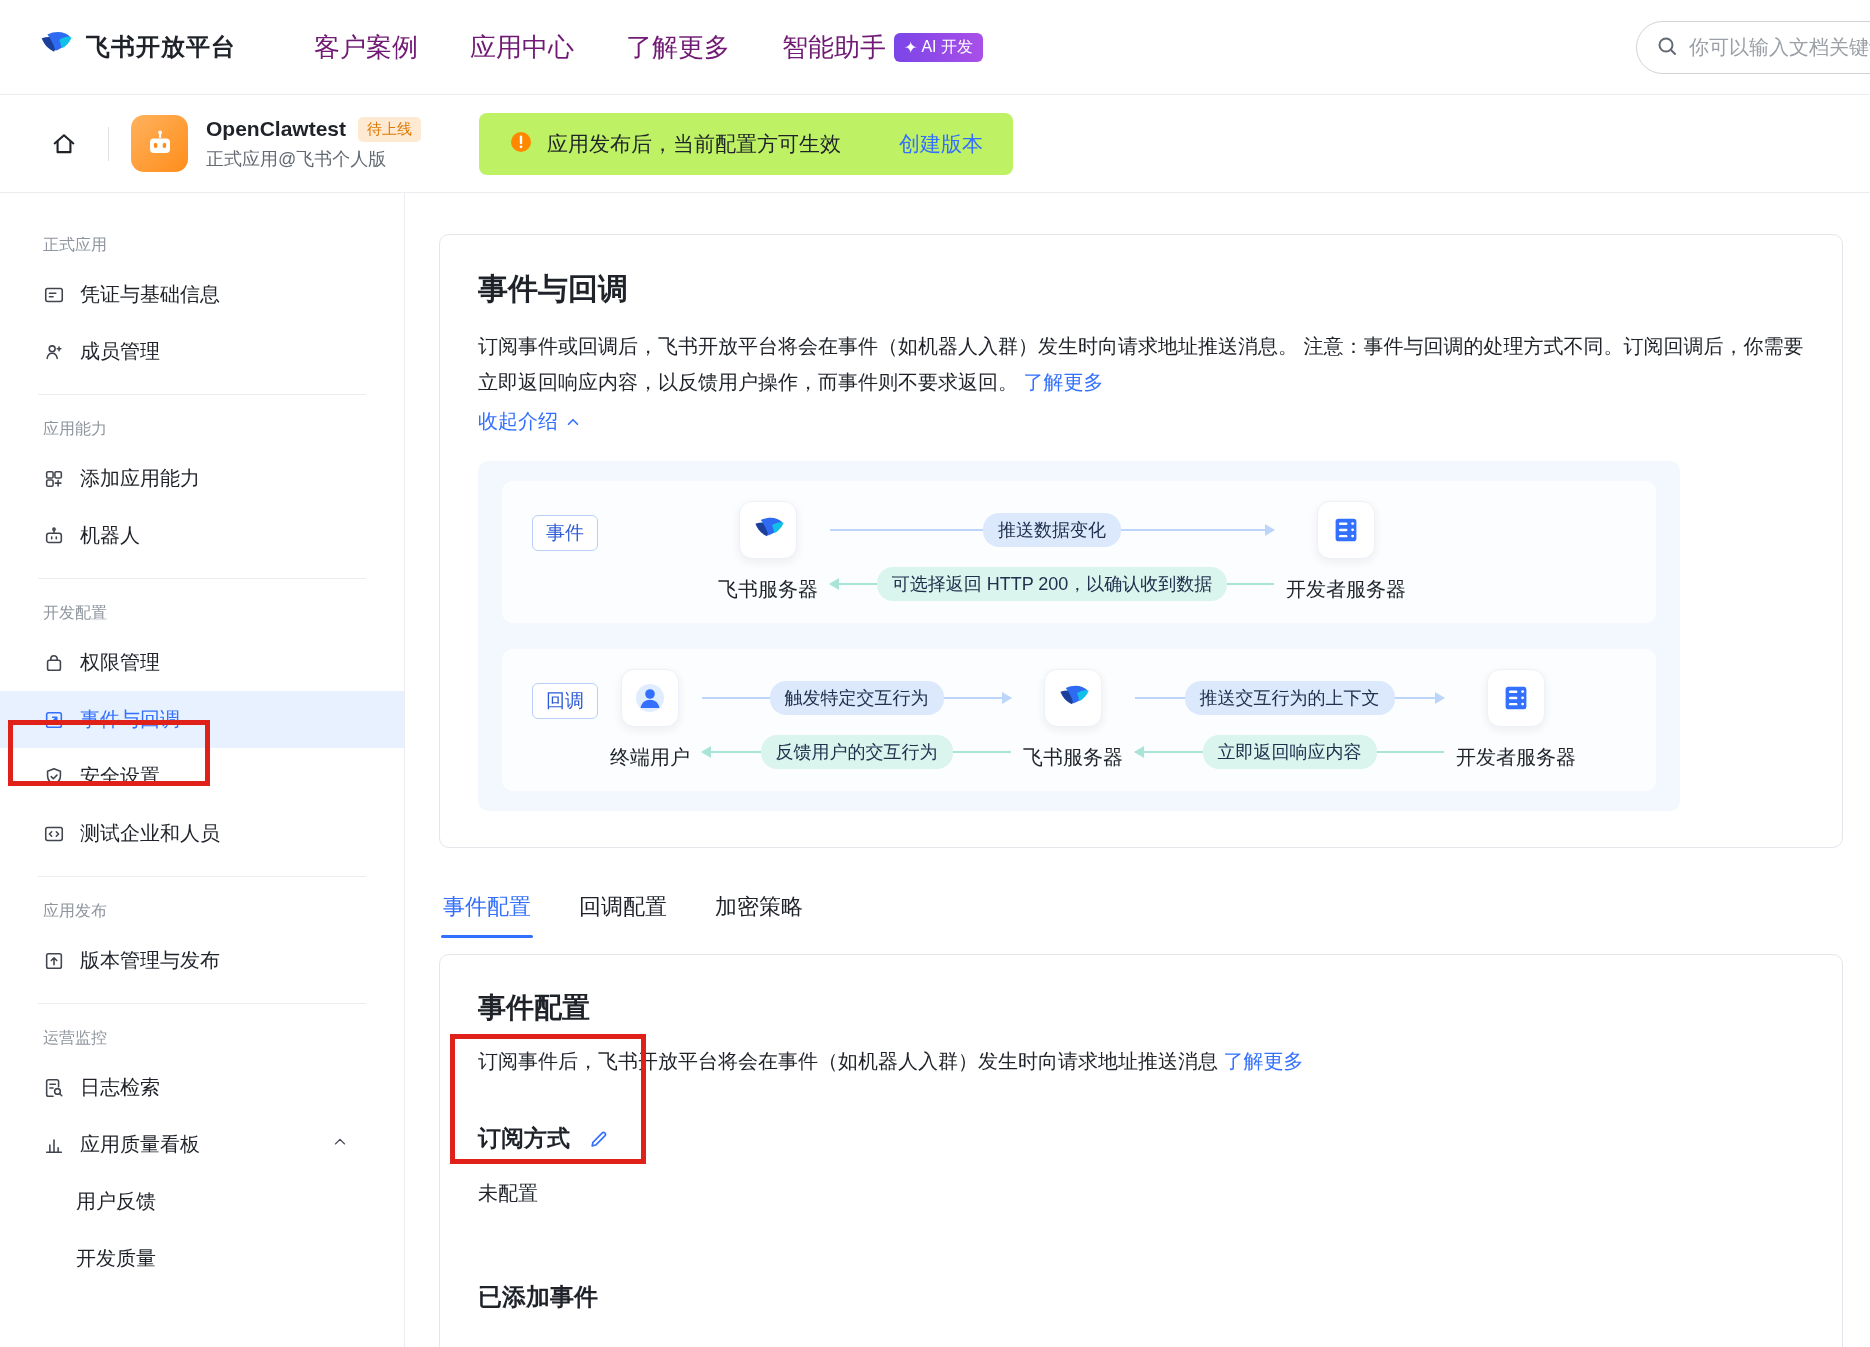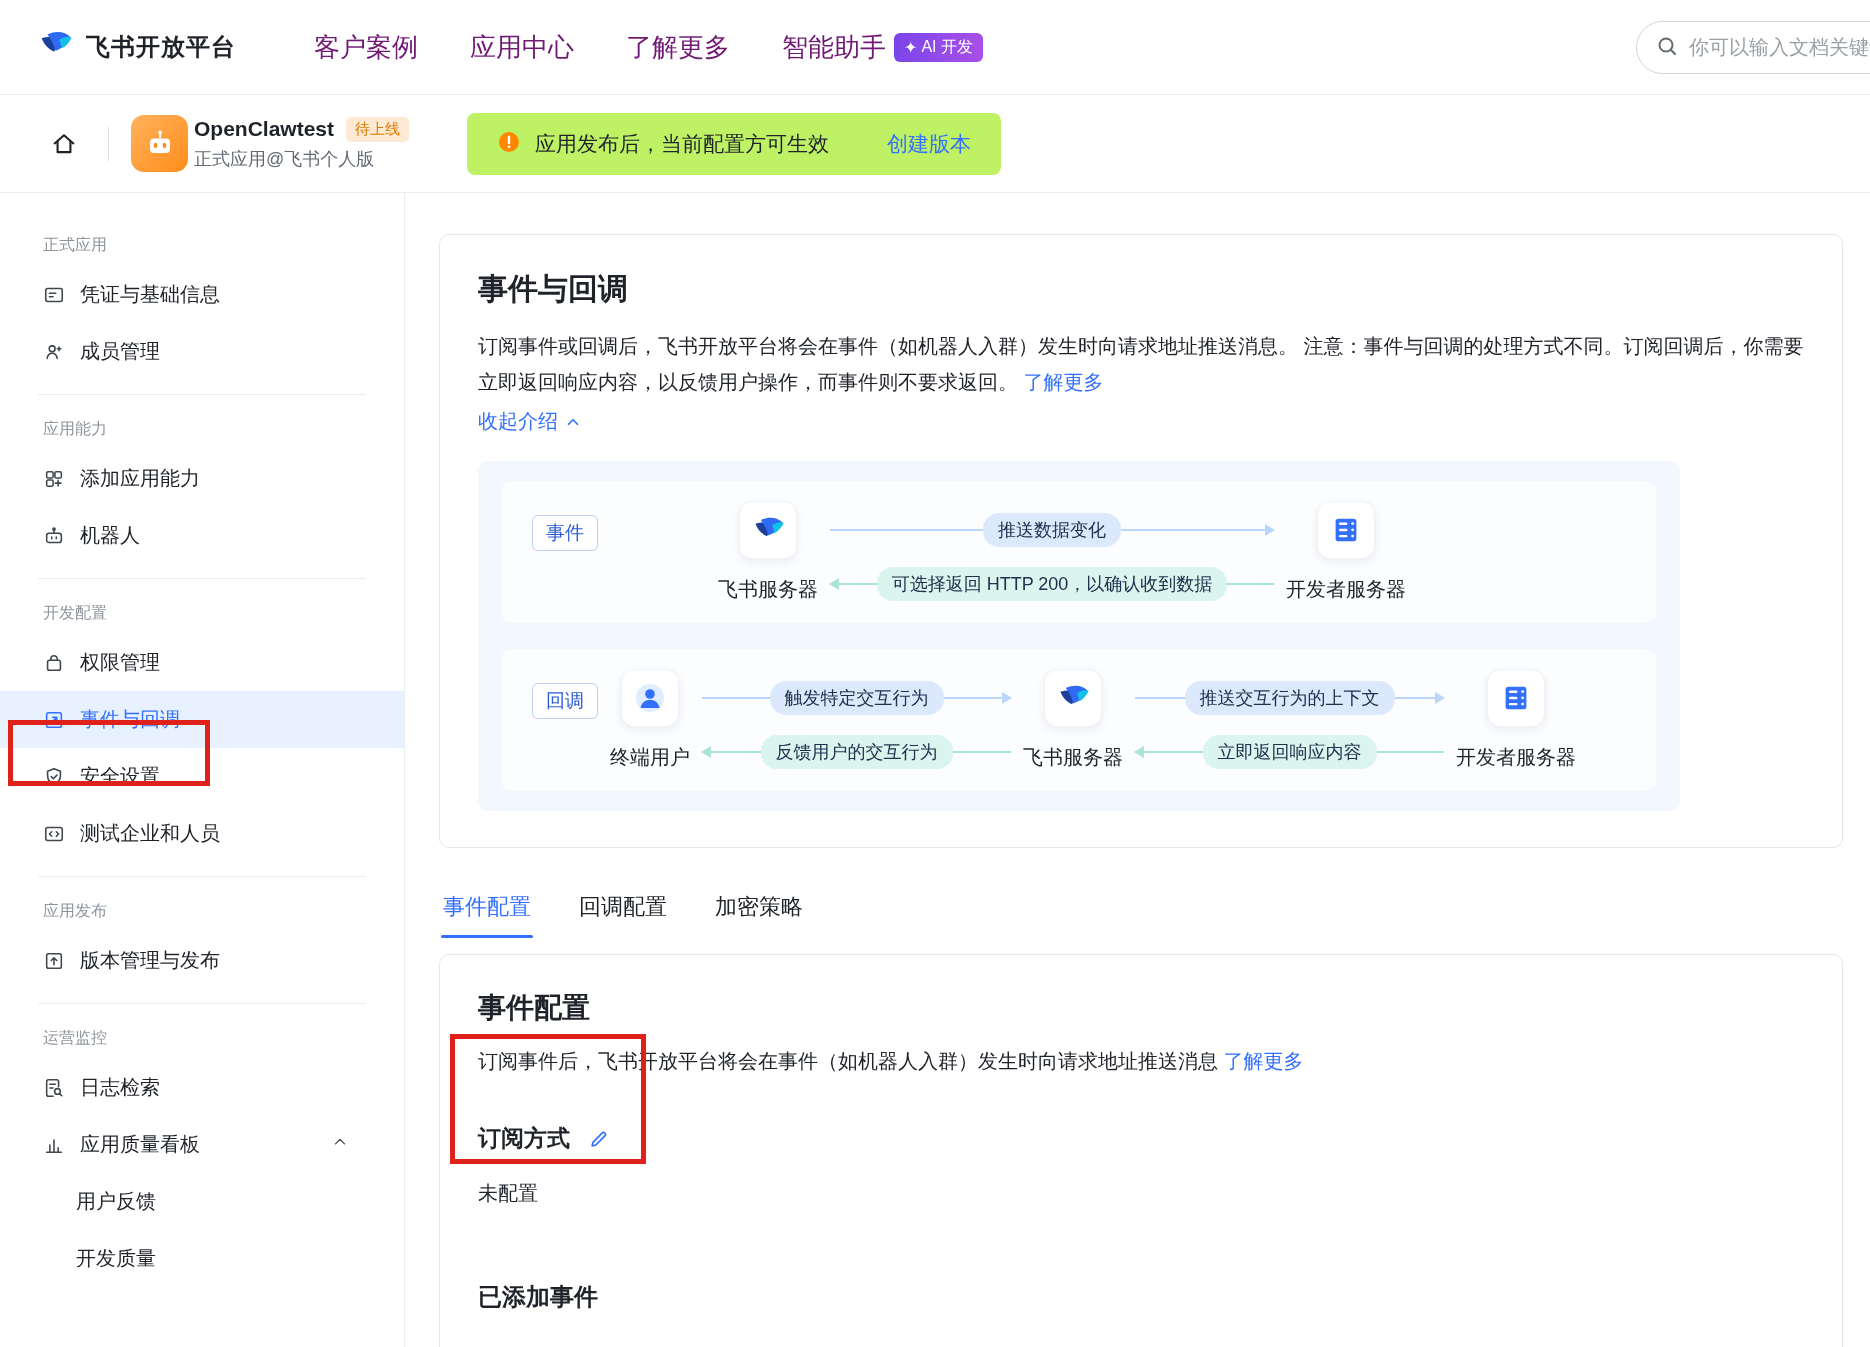--- a/index.html
+++ b/index.html
@@ -18,21 +18,21 @@
   .nav-ai-wrap { display:flex; align-items:center; gap:8px; }
   .search-box { position:absolute; left:1636px; top:21px; width:300px; height:53px; border:1px solid #d0d3d6; border-radius:27px; display:flex; align-items:center; padding:0 18px; gap:10px; background:#fff; }
   .search-box input { border:none; outline:none; font-size:20px; width:220px; color:#1f2329; font-family:inherit; }
   .search-box input::placeholder { color:#9aa0a6; }
 
   
   .appbar { height:98px; display:flex; align-items:center; padding:0 0 0 42px; border-bottom:1px solid #ebedf0; background:#fff; }
   .home-btn { width:44px; height:44px; display:flex; align-items:center; justify-content:center; border-radius:8px; cursor:pointer; }
   .vdiv { width:1px; height:34px; background:#dee0e3; margin:0 22px; }
   .app-avatar { width:57px; height:57px; border-radius:13px; background:linear-gradient(135deg,#ffb25e,#ff8d1a); display:flex; align-items:center; justify-content:center; flex-shrink:0; }
-  .app-info { margin-left:6px; }
+  .app-info { margin-left:18px; }
   .app-name-row { display:flex; align-items:center; gap:12px; }
   .app-name { font-size:21px; font-weight:bold; }
   .status-badge { font-size:15px; color:#de7802; background:#feead2; border-radius:5px; padding:3px 9px; white-space:nowrap; }
   .app-subtitle { font-size:18px; color:#646a73; margin-top:5px; }
   .banner { margin-left:58px; height:62px; background:#bef264; border-radius:8px; display:flex; align-items:center; padding:0 30px; gap:14px; }
   .banner-text { font-size:21px; color:#1f2329; }
   .banner-link { font-size:21px; color:#3370ff; margin-left:44px; cursor:pointer; white-space:nowrap; }
 
   
   .layout { display:flex; height:1154px; }

